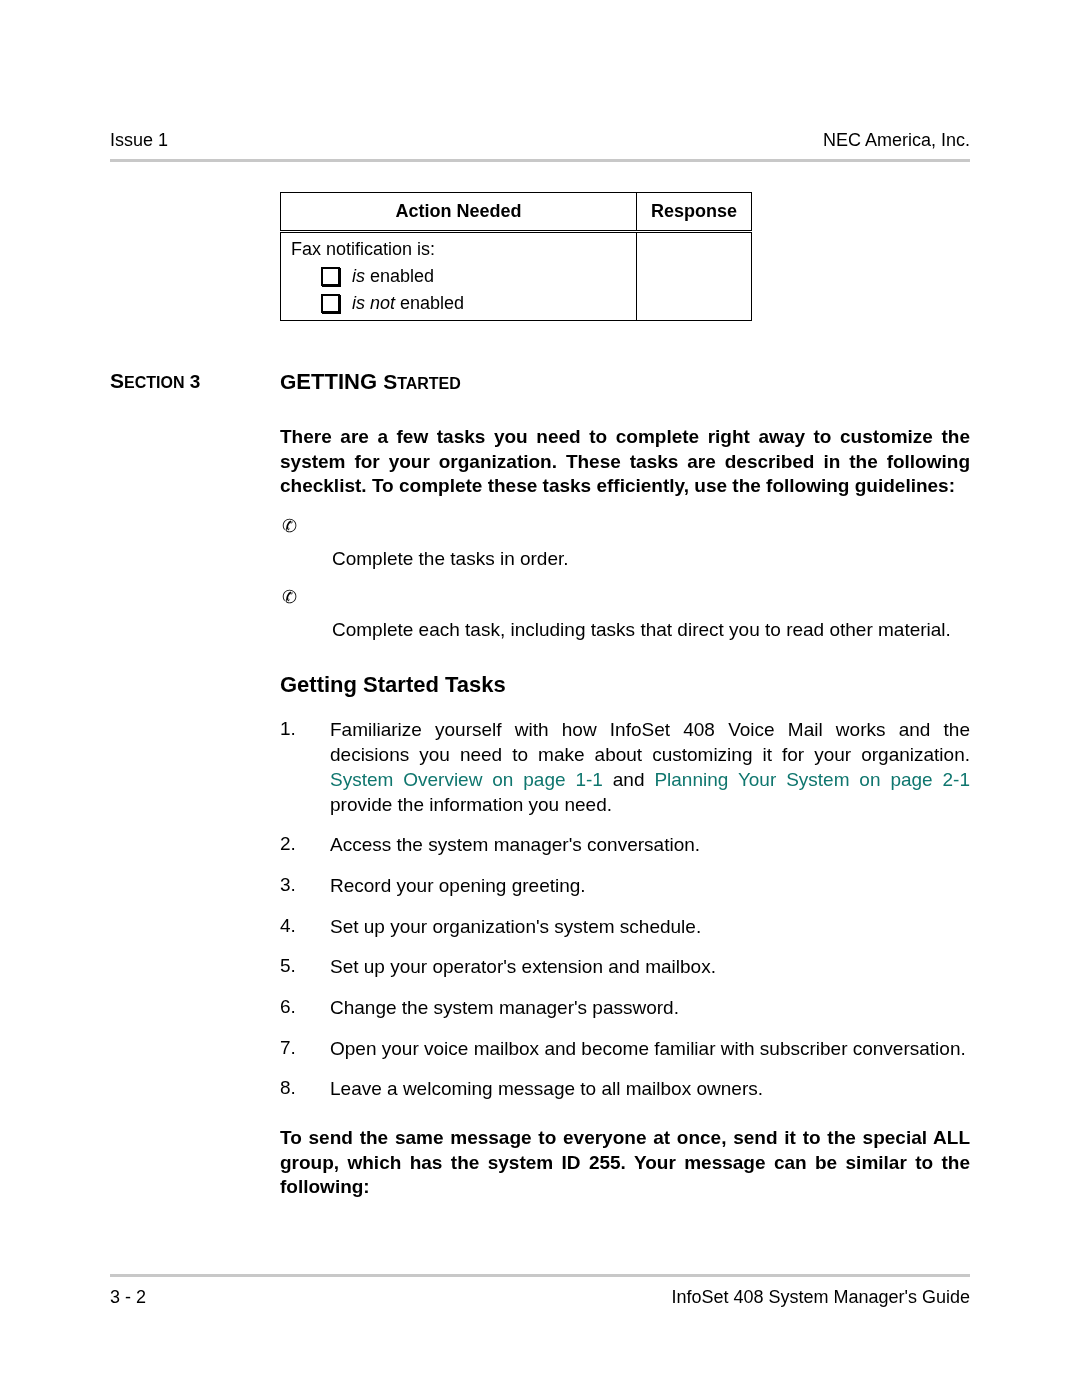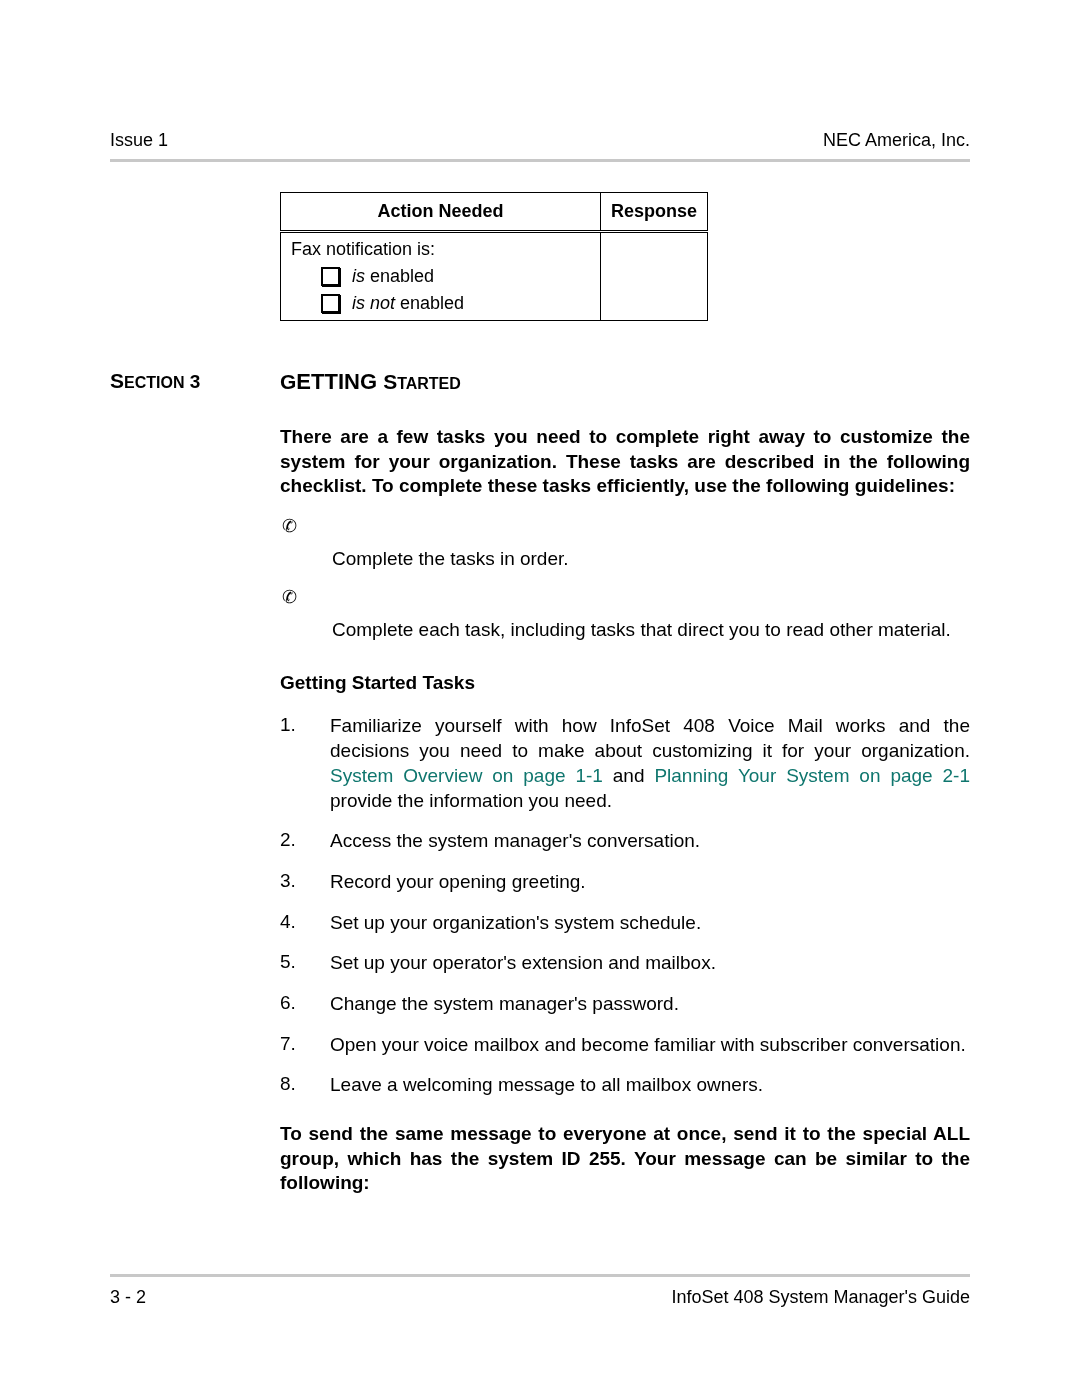--- a/index.html
+++ b/index.html
@@ -26,21 +26,21 @@
   .hr-top {
     border: none;
     border-top: 3px solid #c8c8c8;
     margin: 0 0 30px 0;
   }
   .content {
     margin-left: 170px;
   }
   .action-table {
     border-collapse: collapse;
-    width: 428px;
+    width: 472px;
     margin-bottom: 48px;
   }
   .action-table th, .action-table td {
     border: 1px solid #000;
     padding: 6px 10px;
     font-size: 18px;
     vertical-align: top;
   }
   .action-table th {
     text-align: center;
@@ -99,21 +99,21 @@
   }
   .bullet-text {
     flex: 1;
     font-size: 19px;
     line-height: 1.3;
     text-align: justify;
     margin-top: 32px;
   }
   .subhead {
     font-weight: bold;
-    font-size: 19px;
+    font-size: 22px;
     margin-top: 30px;
     margin-bottom: 20px;
   }
   .num-row {
     display: flex;
     margin-bottom: 16px;
   }
   .num {
     width: 50px;
     flex-shrink: 0;

